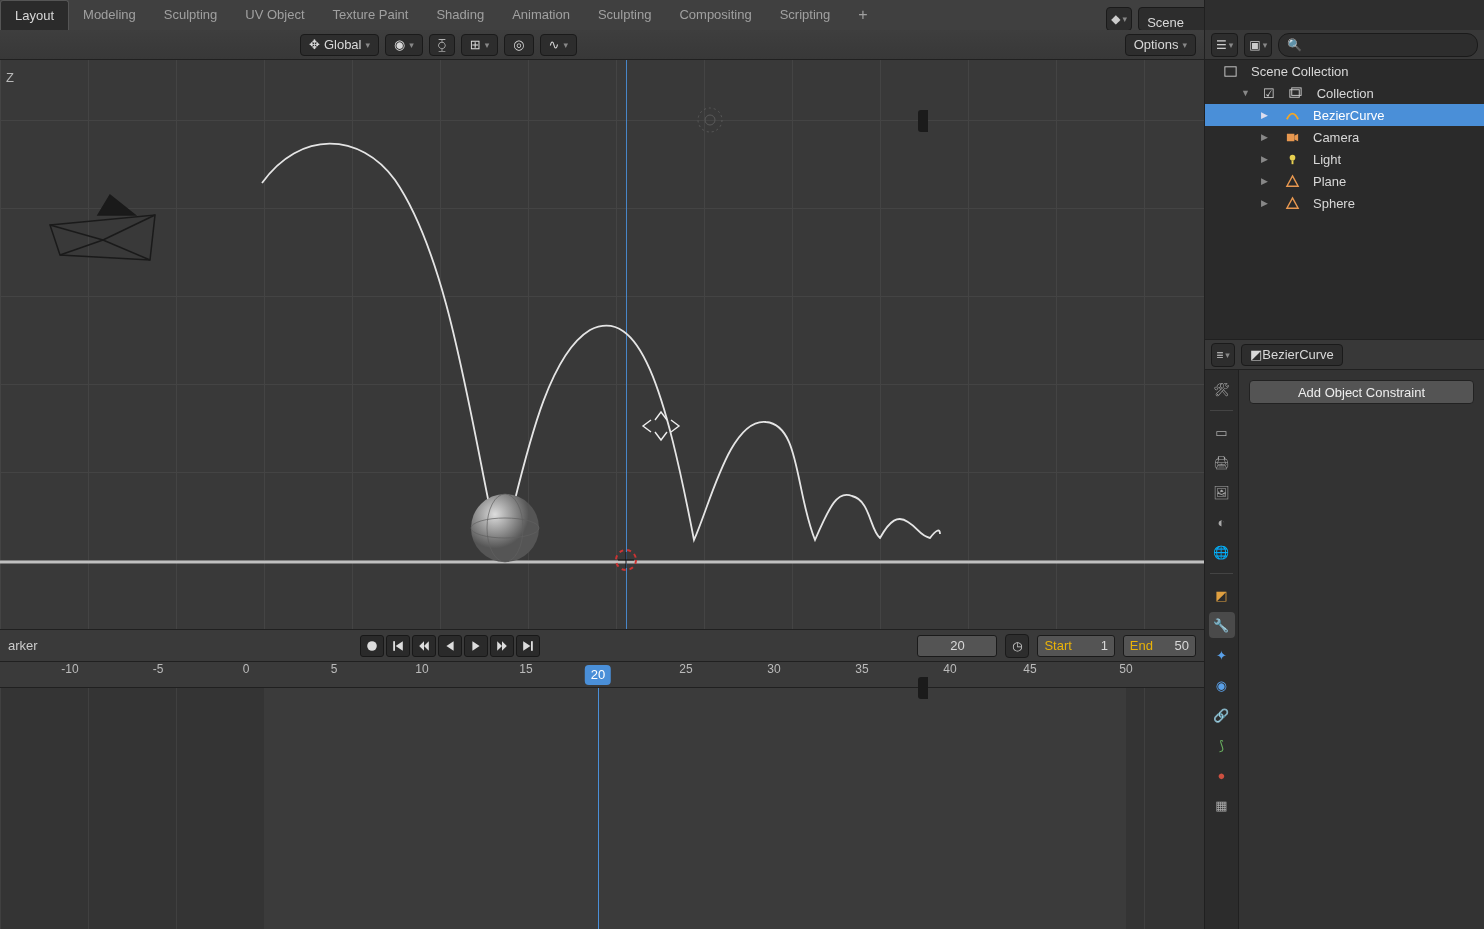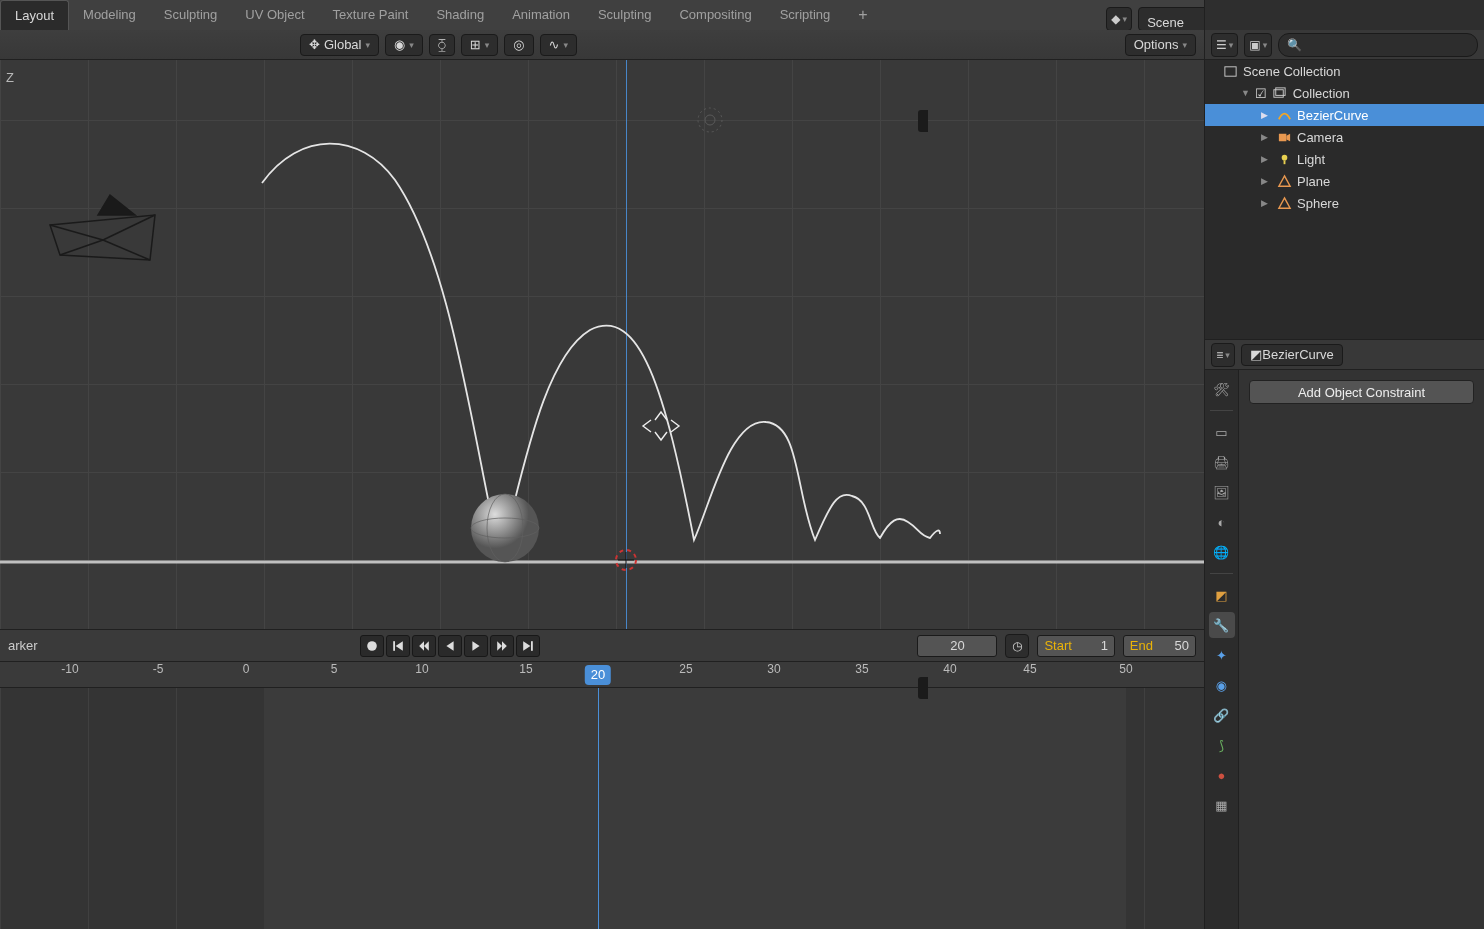--- a/index.html
+++ b/index.html
@@ -140,21 +140,21 @@
     height:30px; display:flex; align-items:center; gap:6px; padding:0 6px;
     background:#383838; border-bottom:1px solid var(--border); margin-top:30px;
   }
   .outliner {
     flex: 0 0 280px;
     background:#2a2a2a; overflow:auto;
     border-bottom:1px solid var(--border);
   }
   .outliner .row {
     display:flex; align-items:center; height:22px; padding-left:4px;
-    gap:4px; white-space:nowrap; cursor:pointer;
+    gap:12px; white-space:nowrap; cursor:pointer;
   }
   .outliner .row.selected { background:#4a8fd8; color:#fff;}
   .outliner .disclosure { width:10px; font-size:9px; color:#888;}
   .outliner .row.selected .disclosure { color:#dde;}
   .oicon { width:18px; height:16px; display:inline-flex; align-items:center; justify-content:center;}
   .oicon svg { width:15px; height:15px;}
   .indent1 { padding-left:16px !important;}
   .indent2 { padding-left:36px !important;}
   .indent3 { padding-left:56px !important;}
 

